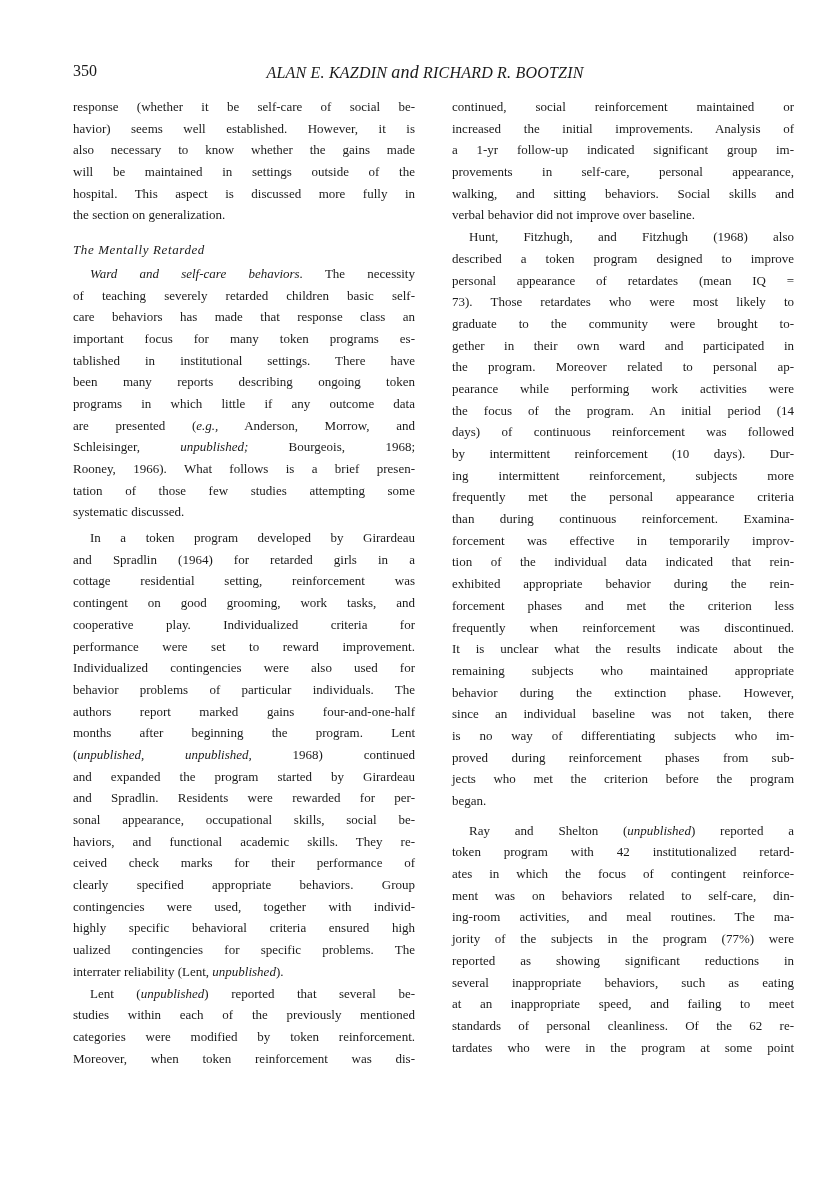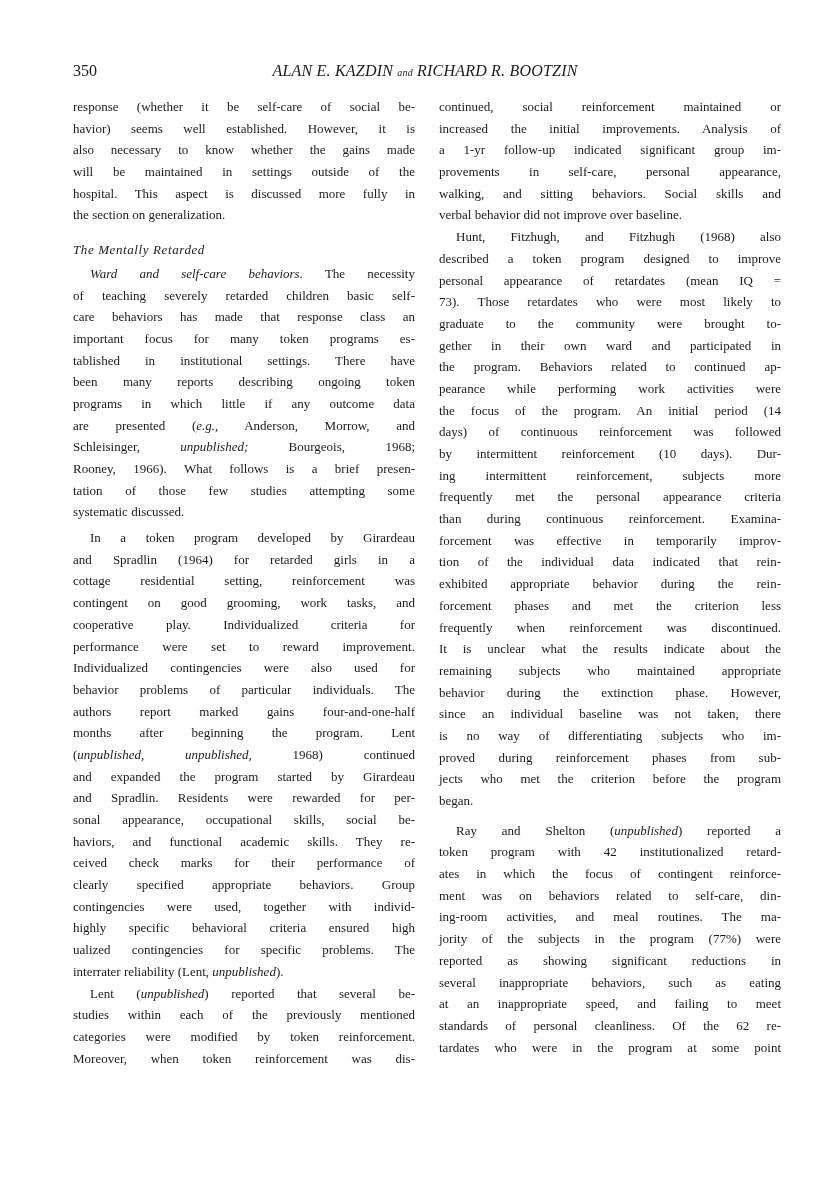--- a/index.html
+++ b/index.html
@@ -30,31 +30,31 @@
     }
     .authors {
       position: absolute;
       left: 0;
       right: 0;
       text-align: center;
       font-style: italic;
       letter-spacing: 0.2px;
     }
     .authors .and {
-      font-size: 10px;
+      font-size: 18px;
     }
     .column {
       position: absolute;
       top: 96px;
       width: 342px;
       font-size: 13px;
       line-height: 21.7px;
     }
     .col-left { left: 73px; }
-    .col-right { left: 439px; }
+    .col-right { left: 452px; }
     .line {
       display: block;
       height: 21.7px;
       white-space: nowrap;
       text-align: justify;
       text-align-last: justify;
       overflow: visible;
     }
     .line.last {
       text-align-last: left;
@@ -152,21 +152,21 @@
     <span class="line last">verbal behavior did not improve over baseline.</span>
   </div>
 
   <div>
     <span class="line indent">Hunt, Fitzhugh, and Fitzhugh (1968) also</span>
     <span class="line">described a token program designed to improve</span>
     <span class="line">personal appearance of retardates (mean IQ =</span>
     <span class="line">73). Those retardates who were most likely to</span>
     <span class="line">graduate to the community were brought to-</span>
     <span class="line">gether in their own ward and participated in</span>
-    <span class="line">the program. Behaviors related to continued ap-</span>
+    <span class="line">the program. Moreover related to personal ap-</span>
     <span class="line">pearance while performing work activities were</span>
     <span class="line">the focus of the program. An initial period (14</span>
     <span class="line">days) of continuous reinforcement was followed</span>
     <span class="line">by intermittent reinforcement (10 days). Dur-</span>
     <span class="line">ing intermittent reinforcement, subjects more</span>
     <span class="line">frequently met the personal appearance criteria</span>
     <span class="line">than during continuous reinforcement. Examina-</span>
     <span class="line">forcement was effective in temporarily improv-</span>
     <span class="line">tion of the individual data indicated that rein-</span>
     <span class="line">exhibited appropriate behavior during the rein-</span>

